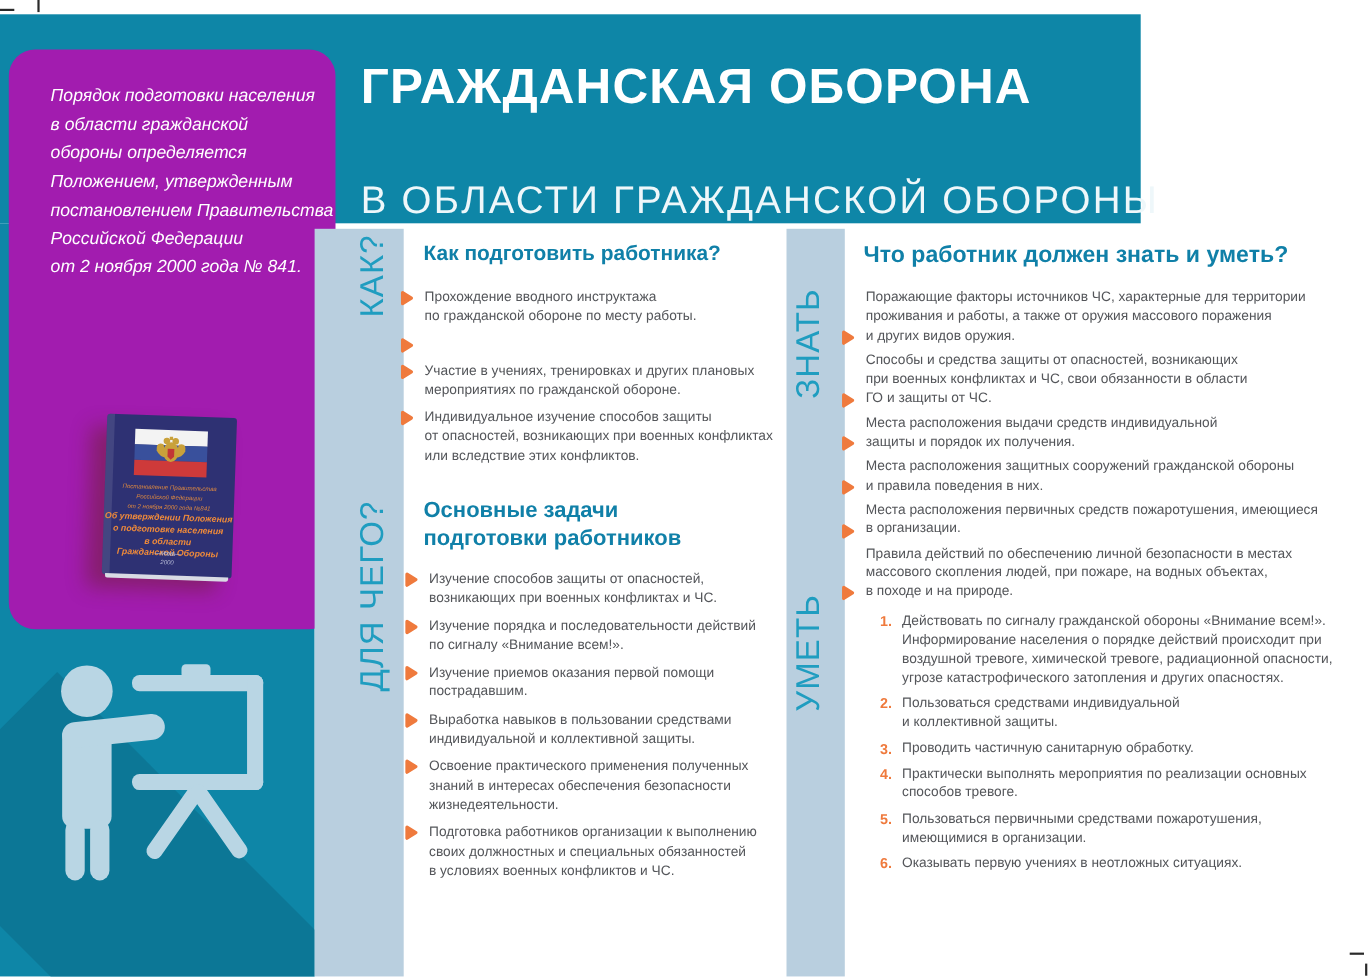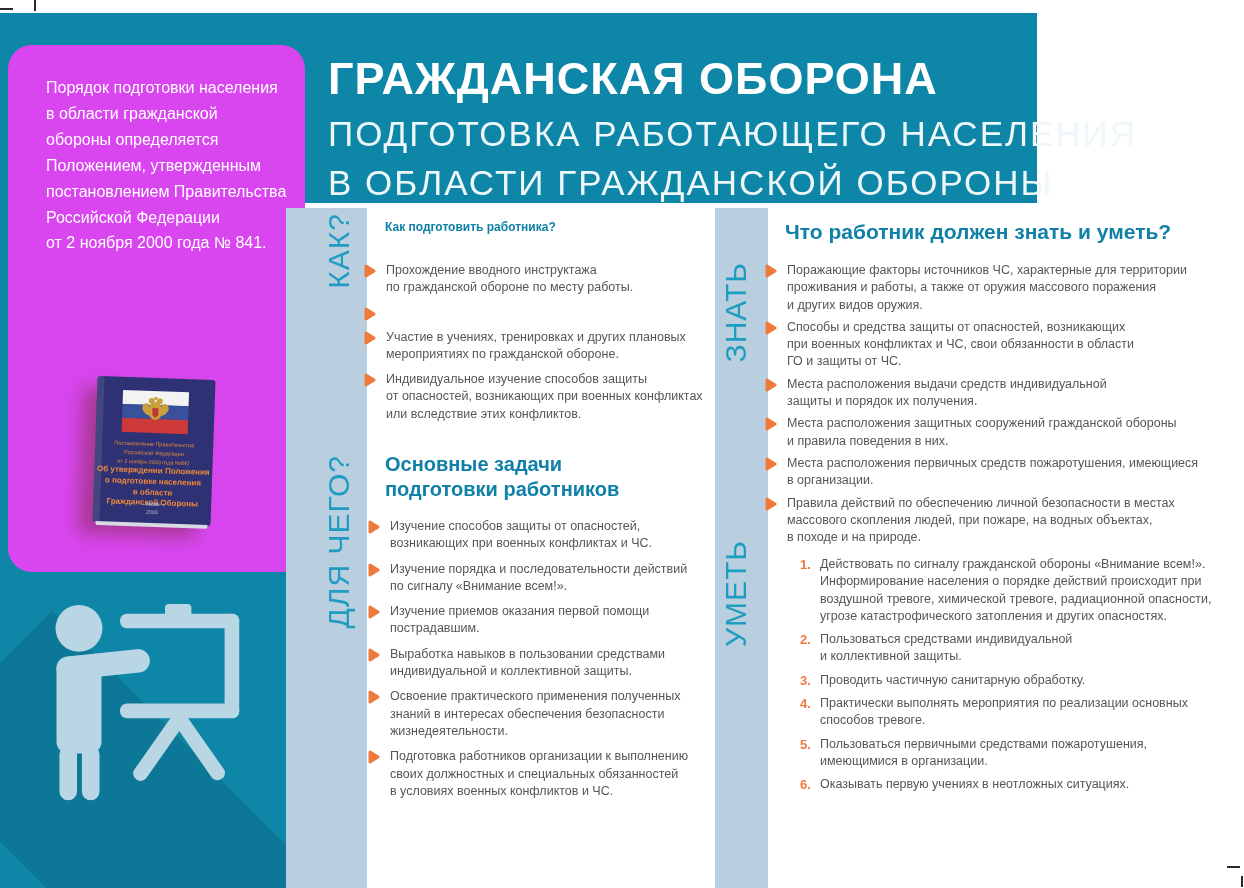--- a/index.html
+++ b/index.html
@@ -11,21 +11,21 @@
   
   .header-band{position:absolute;left:0;top:13px;width:1037px;height:190px;background:#0e86a7;}
   .poster-title{position:absolute;left:328px;top:40px;color:#ffffff;font-size:45px;font-weight:700;letter-spacing:1px;white-space:nowrap;}
   .poster-sub{position:absolute;left:328px;color:#eef7fa;font-size:35px;font-weight:300;letter-spacing:2px;white-space:nowrap;}
   .sub1{top:101px;} .sub2{top:150px;}
   
   .sidebar{position:absolute;left:0;top:203px;width:286px;height:685px;background:#0e86a7;overflow:hidden;}
   .icon-shadow{position:absolute;left:52px;top:408px;width:560px;height:200px;background:#0c7796;transform:rotate(45deg);transform-origin:top left;}
   .presenter{position:absolute;left:30px;top:398px;width:225px;height:215px;}
   
-  .orange-box{position:absolute;left:8px;top:45px;width:297px;height:527px;background:#d946ef;border-radius:24px;}
+  .orange-box{position:absolute;left:8px;top:45px;width:297px;height:527px;background:#a21caf;border-radius:24px;font-style:italic;}
   .legal-note{position:absolute;left:38px;top:30px;color:#ffffff;font-size:16px;line-height:1.62;white-space:pre-line;}
   
   .book{position:absolute;left:87px;top:333px;width:118px;height:146px;background:#2e3173;border-radius:3px;
         transform:rotate(2deg);box-shadow:-14px 12px 18px rgba(90,35,0,0.38);}
   .book-spine{position:absolute;left:0;top:0;width:7px;height:100%;background:rgba(255,255,255,0.10);border-radius:3px 0 0 3px;}
   .book-pages{position:absolute;left:3px;bottom:-3px;width:112px;height:4px;background:#d9dbe4;border-radius:0 0 2px 2px;}
   .flag{position:absolute;left:26px;top:13px;width:66px;height:42px;}
   .flag .stripe{position:absolute;left:0;width:100%;height:14px;}
   .flag .white{top:0;background:#f3f3f3;} .flag .blue{top:14px;background:#39509c;} .flag .red{top:28px;background:#ce3a3a;}
   .flag svg{position:absolute;left:17px;top:5px;}
@@ -37,50 +37,49 @@
   .strip{position:absolute;top:208px;height:680px;background:#b9cfdf;}
   .strip-left{left:286px;width:81px;}
   .strip-right{left:715px;width:53px;}
   .vlabel{position:absolute;writing-mode:vertical-rl;transform:rotate(180deg);color:#1f9dc0;font-size:30px;font-weight:400;letter-spacing:1px;white-space:nowrap;}
   .vl-how{left:322px;top:213px;}
   .vl-why{left:322px;top:455px;}
   .vl-know{left:719px;top:262px;}
   .vl-able{left:719px;top:540px;}
   
   .sec-heading{position:absolute;color:#1080a8;font-weight:700;white-space:pre-line;}
-  .h-how{left:385px;top:220px;font-size:12px;}
+  .h-how{left:385px;top:220px;font-size:19px;}
   .h-why{left:385px;top:452px;font-size:20px;line-height:1.25;}
   .h-know{left:785px;top:220px;font-size:21px;}
   .blist{position:absolute;}
   .l-how{left:364px;top:262px;}
   .l-why{left:368px;top:518px;}
   .l-know{left:765px;top:262px;}
   .l-able{left:800px;top:556px;}
   .brow{display:flex;align-items:flex-start;}
   .l-how .brow,.l-why .brow{margin-bottom:8px;}
-  .l-know .brow{margin-bottom:5px;}
+  .l-know .brow{margin-bottom:5px;align-items:flex-end;}
   .l-able .brow{margin-bottom:6px;}
   .tri{flex:0 0 auto;margin-top:2px;margin-right:10px;}
   .num{flex:0 0 auto;width:20px;color:#ef7a3d;font-weight:700;font-size:13px;line-height:17.3px;}
   .itxt{color:#54565a;font-size:12.5px;line-height:17.3px;white-space:pre-line;}
   
   .crop{position:absolute;background:#2a2a2a;}
   .cm1{left:0;top:8px;width:13px;height:2px;}
   .cm2{left:34px;top:0;width:2px;height:11px;}
   .cm3{left:1227px;top:866px;width:13px;height:2px;}
   .cm4{left:1241px;top:876px;width:2px;height:11px;}
 </style>
 </head>
 <body>
 
 <div class="poster">
 
   <div class="header-band">
     <div class="poster-title">ГРАЖДАНСКАЯ ОБОРОНА</div>
-    <div class="poster-sub sub1">ПОДГОТОВКА РАБОТАЮЩЕГО НАСЕЛЕНИЯ</div>
     <div class="poster-sub sub2">В ОБЛАСТИ ГРАЖДАНСКОЙ ОБОРОНЫ</div>
   </div>
 
   <div class="sidebar">
     <div class="icon-shadow"></div>
     <svg class="presenter" viewBox="0 0 230 220" xmlns="http://www.w3.org/2000/svg">
       <g fill="#b9d6e4">
         <circle cx="50" cy="28" r="24"></circle>
         <rect x="27" y="58" width="46" height="98" rx="12"></rect>
         <rect x="27" y="58" width="96" height="24" rx="12" transform="rotate(-6 27 70)"></rect>

